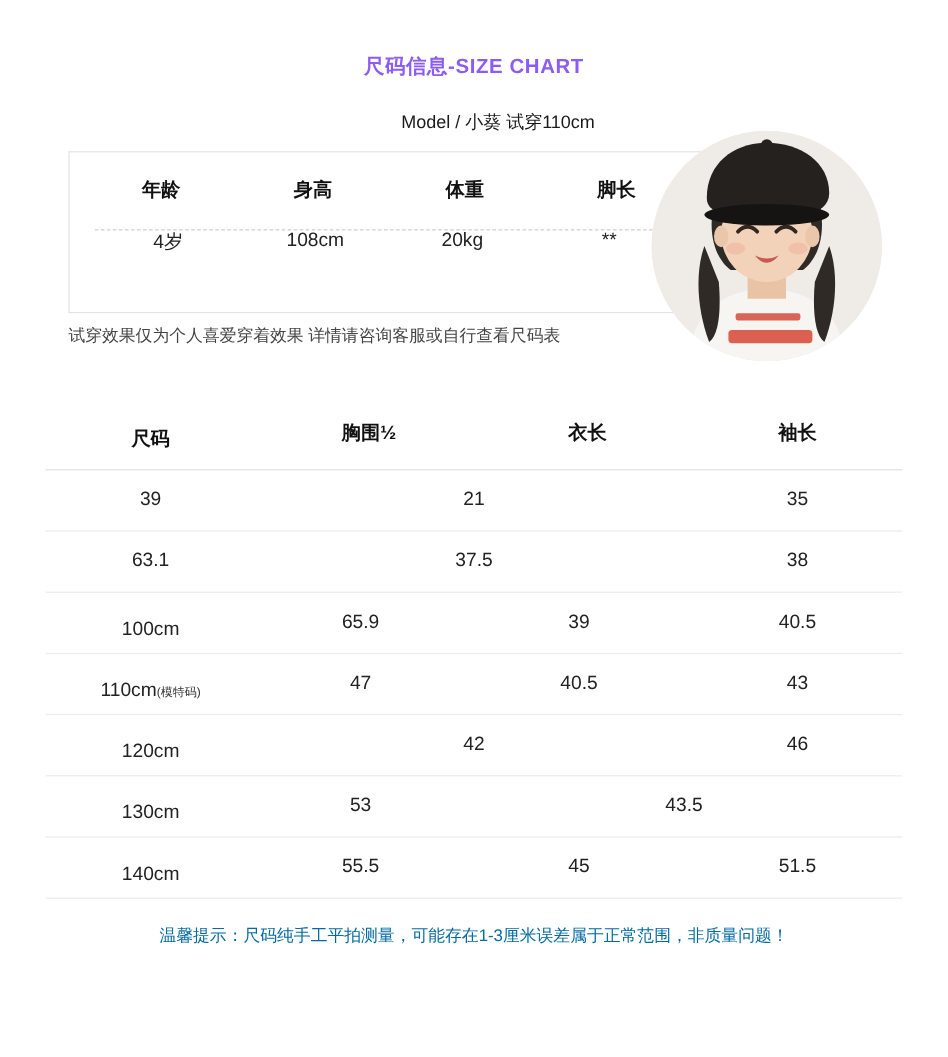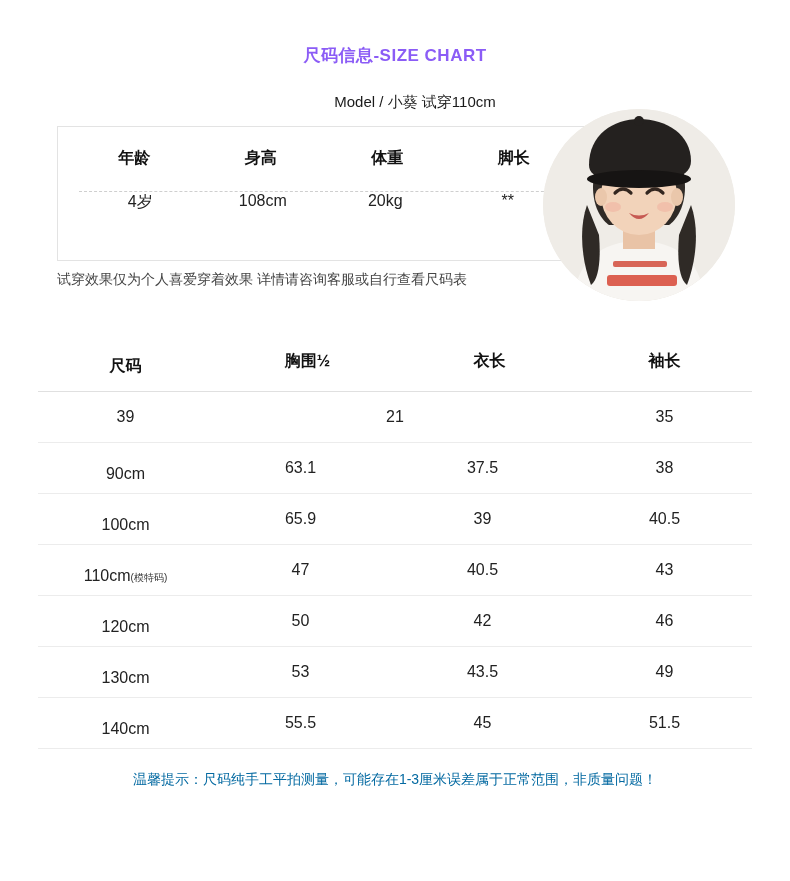--- a/index.html
+++ b/index.html
@@ -239,21 +239,20 @@
     <div class="sc-cell c3">袖长</div>
   </div>
 
   <div class="sc-row">
     <div class="sc-cell c1">39</div>
     <div class="sc-cell c2">21</div>
     <div class="sc-cell c3">35</div>
   </div>
 
   <div class="sc-row">
-    <div class="sc-cell c0">90cm</div>
     <div class="sc-cell c1">63.1</div>
     <div class="sc-cell c2">37.5</div>
     <div class="sc-cell c3">38</div>
   </div>
 
   <div class="sc-row">
     <div class="sc-cell c0">100cm</div>
     <div class="sc-cell c1">65.9</div>
     <div class="sc-cell c2">39</div>
     <div class="sc-cell c3">40.5</div>
@@ -261,30 +260,28 @@
 
   <div class="sc-row">
     <div class="sc-cell c0"><span>110cm</span><span class="sc-sub">(模特码)</span></div>
     <div class="sc-cell c1">47</div>
     <div class="sc-cell c2">40.5</div>
     <div class="sc-cell c3">43</div>
   </div>
 
   <div class="sc-row">
     <div class="sc-cell c0">120cm</div>
-    <div class="sc-cell c1">50</div>
     <div class="sc-cell c2">42</div>
     <div class="sc-cell c3">46</div>
   </div>
 
   <div class="sc-row">
     <div class="sc-cell c0">130cm</div>
     <div class="sc-cell c1">53</div>
     <div class="sc-cell c2">43.5</div>
-    <div class="sc-cell c3">49</div>
   </div>
 
   <div class="sc-row last">
     <div class="sc-cell c0">140cm</div>
     <div class="sc-cell c1">55.5</div>
     <div class="sc-cell c2">45</div>
     <div class="sc-cell c3">51.5</div>
   </div>
 
 </div>

